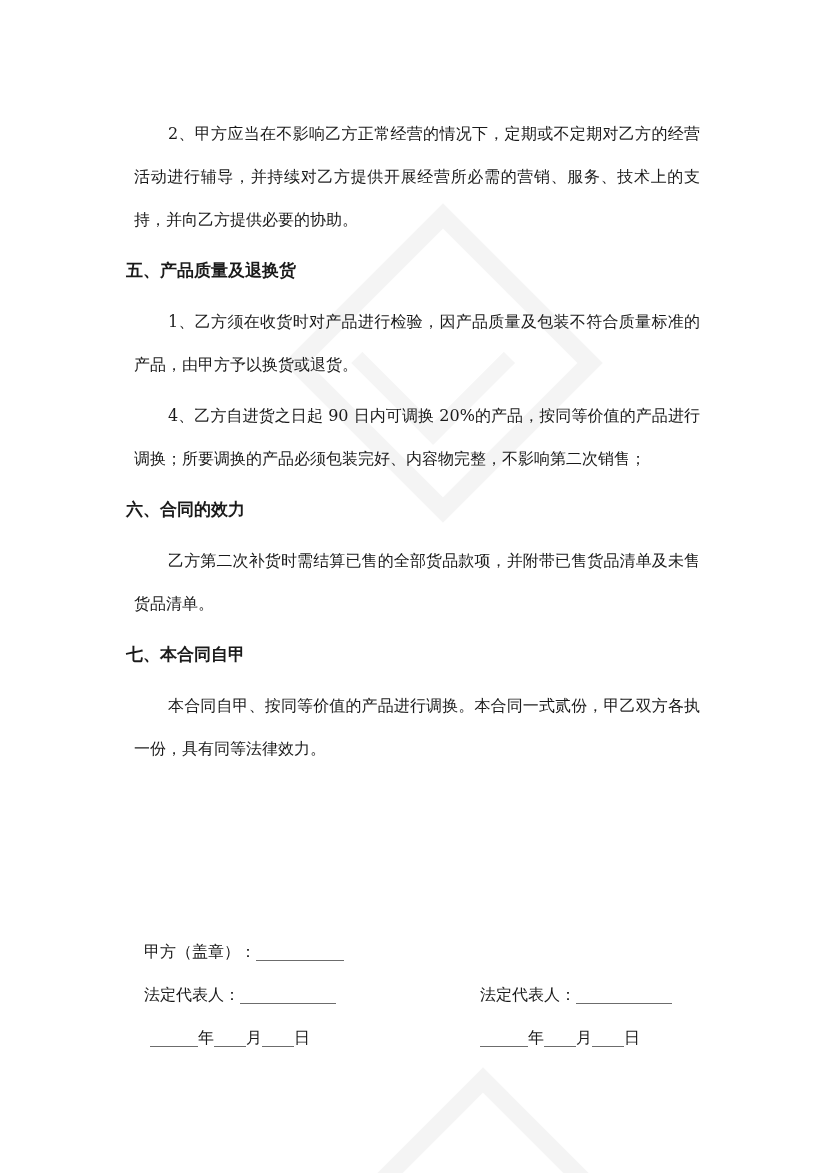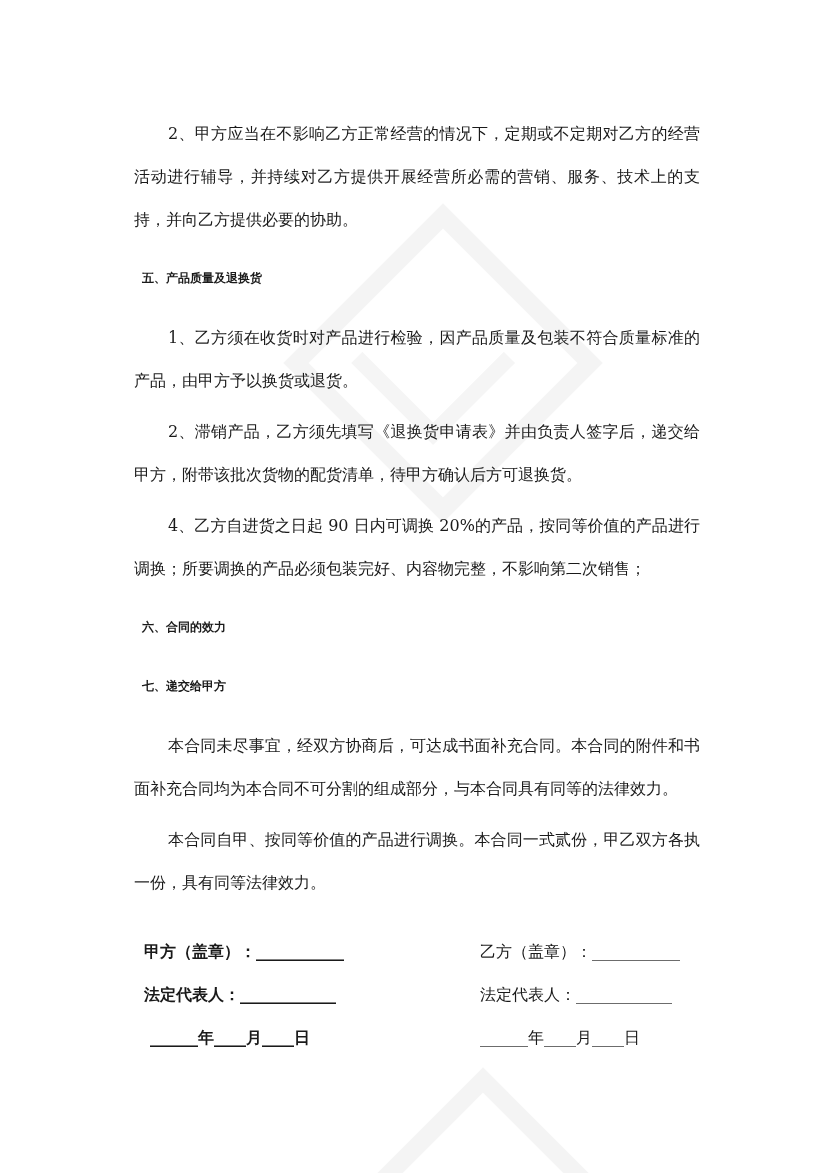--- a/index.html
+++ b/index.html
@@ -26,40 +26,39 @@
       line-height: 43px;
       margin: 8px;
       text-align: justify;
     }
     .para {
       text-indent: 34px;
     }
     .heading {
       font-weight: bold;
       font-family: "DejaVu Sans", "Liberation Sans", sans-serif;
-      font-size: 12px;
+      font-size: 17px;
       line-height: 43px;
-      margin: 16px;
+      margin: 0;
     }
     .sig-grid {
       position: absolute;
       left: 144px;
       top: 930px;
       width: 560px;
       font-size: 16px;
       line-height: 43px;
     }
     .sig-row {
       display: flex;
       height: 43px;
     }
     .sig-left {
       width: 336px;
       white-space: pre;
-      font-weight: bold;
     }
     .sig-right {
       white-space: pre;
     }
     .sig-row.date .sig-left { padding-left: 6px; width: 330px; }
     .watermark {
       position: absolute;
       pointer-events: none;
       border: 18px solid rgba(0,0,0,0.045);
       transform: rotate(-45deg);
@@ -93,32 +92,30 @@
     <div class="wm-inner"></div>
   </div>
 <div class="watermark wm2">
     <div class="wm-inner"></div>
   </div>
 
 <div class="page">
   <p class="line-block para">2、甲方应当在不影响乙方正常经营的情况下，定期或不定期对乙方的经营活动进行辅导，并持续对乙方提供开展经营所必需的营销、服务、技术上的支持，并向乙方提供必要的协助。</p>
   <p class="heading">五、产品质量及退换货</p>
   <p class="line-block para">1、乙方须在收货时对产品进行检验，因产品质量及包装不符合质量标准的产品，由甲方予以换货或退货。</p>
-  <p class="line-block para">2、滞销产品，乙方须先填写《退换货申请表》并由负责人签字后，递交给甲方，附带该批次货物的配货清单，待甲方确认后方可退换货。</p>
   <p class="line-block para">4、乙方自进货之日起 90 日内可调换 20%的产品，按同等价值的产品进行调换；所要调换的产品必须包装完好、内容物完整，不影响第二次销售；</p>
   <p class="heading">六、合同的效力</p>
-  <p class="heading">七、递交给甲方</p>
-  <p class="line-block para">本合同未尽事宜，经双方协商后，可达成书面补充合同。本合同的附件和书面补充合同均为本合同不可分割的组成部分，与本合同具有同等的法律效力。</p>
+  <p class="line-block para">乙方第二次补货时需结算已售的全部货品款项，并附带已售货品清单及未售货品清单。</p>
+  <p class="heading">七、本合同自甲</p>
   <p class="line-block para">本合同自甲、按同等价值的产品进行调换。本合同一式贰份，甲乙双方各执一份，具有同等法律效力。</p>
 </div>
 
 <div class="sig-grid">
   <div class="sig-row">
     <span class="sig-left">甲方（盖章）：___________</span>
-    <span class="sig-right">乙方（盖章）：___________</span>
   </div>
   <div class="sig-row">
     <span class="sig-left">法定代表人：____________</span>
     <span class="sig-right">法定代表人：____________</span>
   </div>
   <div class="sig-row date">
     <span class="sig-left">______年____月____日</span>
     <span class="sig-right">______年____月____日</span>
   </div>
 </div>

